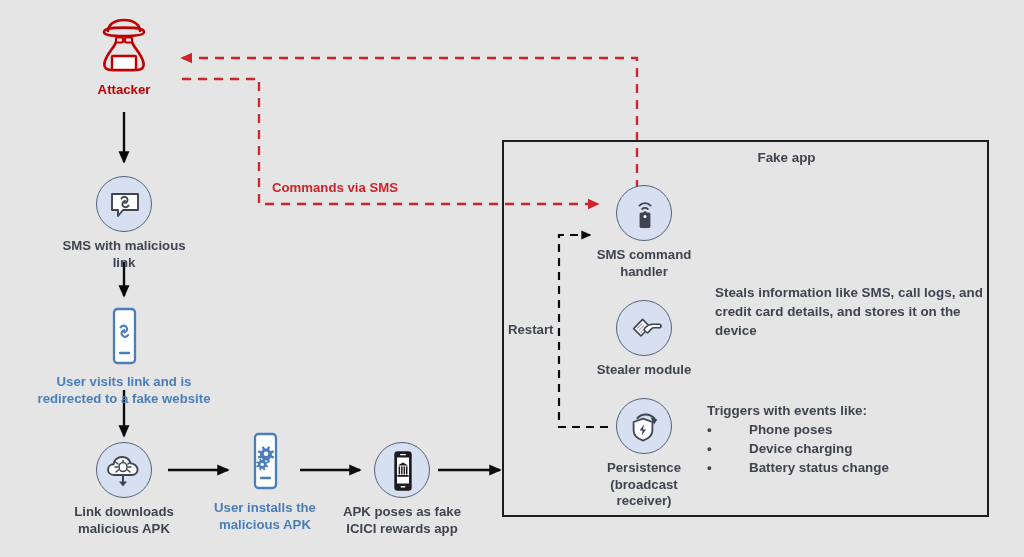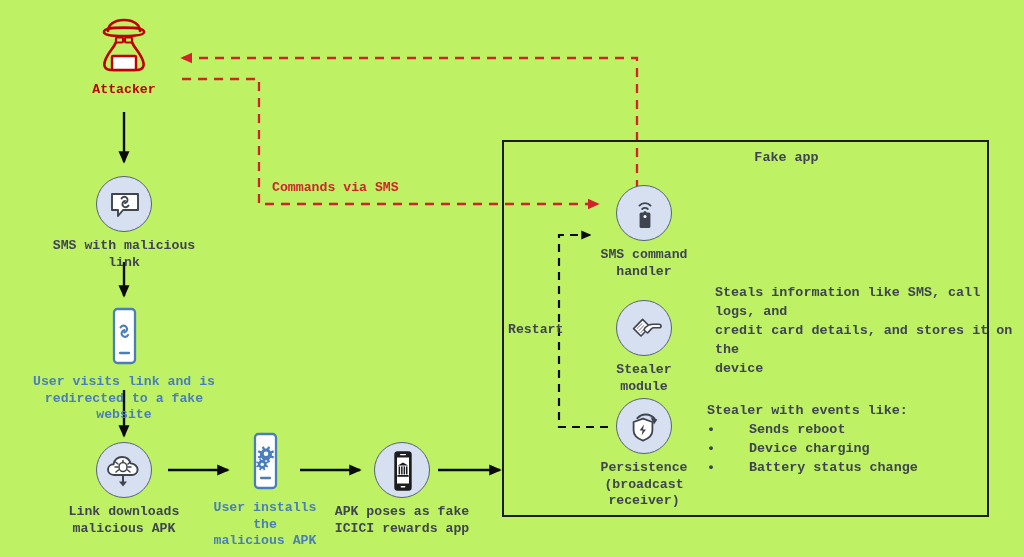--- a/index.html
+++ b/index.html
@@ -4,22 +4,22 @@
 <style>
   html, body {
     margin: 0;
     padding: 0;
     background: #ffffff;
   }
   #canvas {
     position: relative;
     width: 1024px;
     height: 557px;
-    background: #bef264;
-    font-family: Liberation Mono, monospace;
+    background: #e5e5e5;
+    font-family: Liberation Sans, sans-serif;
     overflow: hidden;
   }
   .svg-layer {
     position: absolute;
     left: 0;
     top: 0;
     width: 1024px;
     height: 557px;
   }
   
@@ -318,26 +318,26 @@
         <path d="M27 25.4 L22.6 31.4 L25.6 31.4 L24.6 36.4 L29 30.4 L26 30.4 Z" fill="#3f4450"></path>
 
         <path d="M20.4 19.2 C25 14 33 14.4 37.4 19.4" fill="none" stroke="#3f4450" stroke-width="2" stroke-linecap="round"></path>
         <path d="M33.6 18.2 L40.4 20.6 L37 25.6 Z" fill="#3f4450"></path>
       </svg>
     </div>
     <div class="node-label">Persistence
 (broadcast
 receiver)</div>
   </div>
-  <div class="desc" style="left:707px; top:401px; width:300px;">Stealer with events like:</div>
+  <div class="desc" style="left:707px; top:401px; width:300px;">Triggers with events like:</div>
 
   <ul class="bullets" style="left:707px; top:420px; width:300px;">
     <li>
       <span class="dot">•</span>
-      <span>Sends reboot</span>
+      <span>Phone poses</span>
     </li>
     <li>
       <span class="dot">•</span>
       <span>Device charging</span>
     </li>
     <li>
       <span class="dot">•</span>
       <span>Battery status change</span>
     </li>
   </ul>

